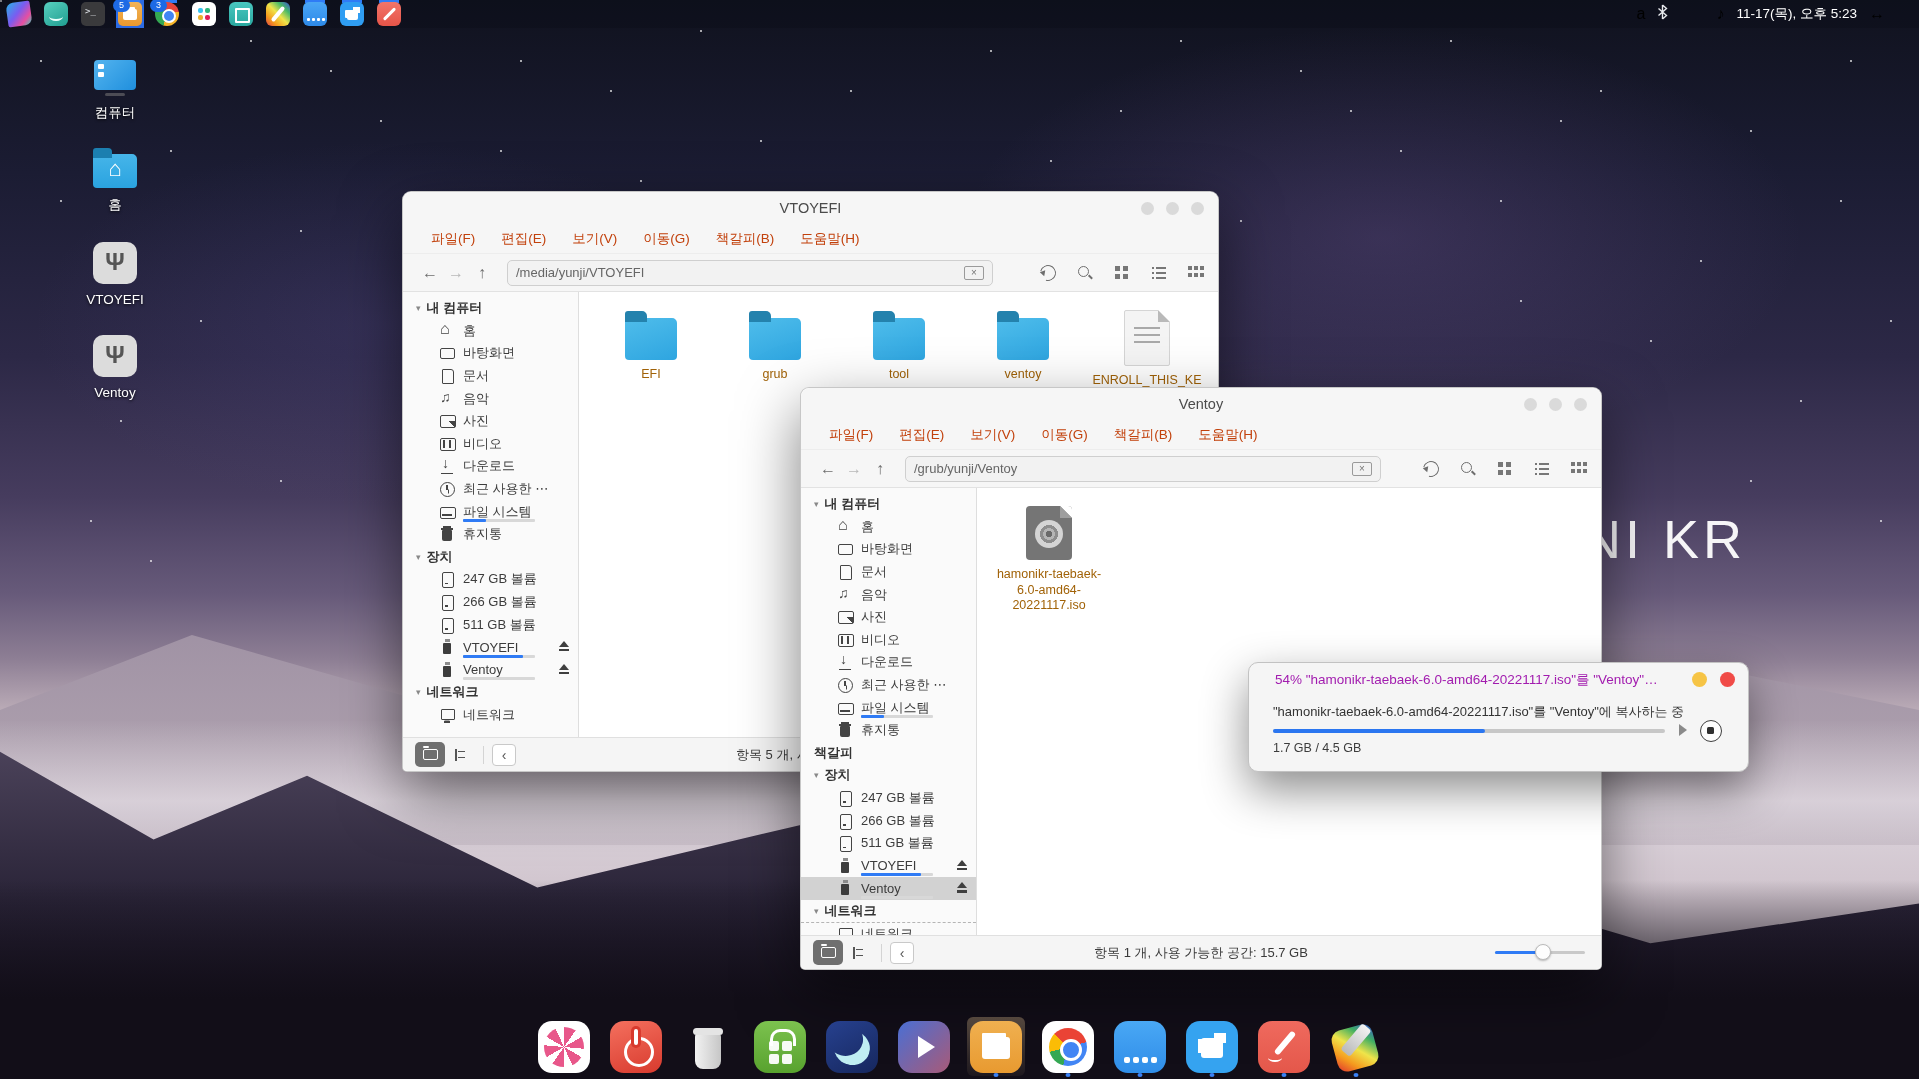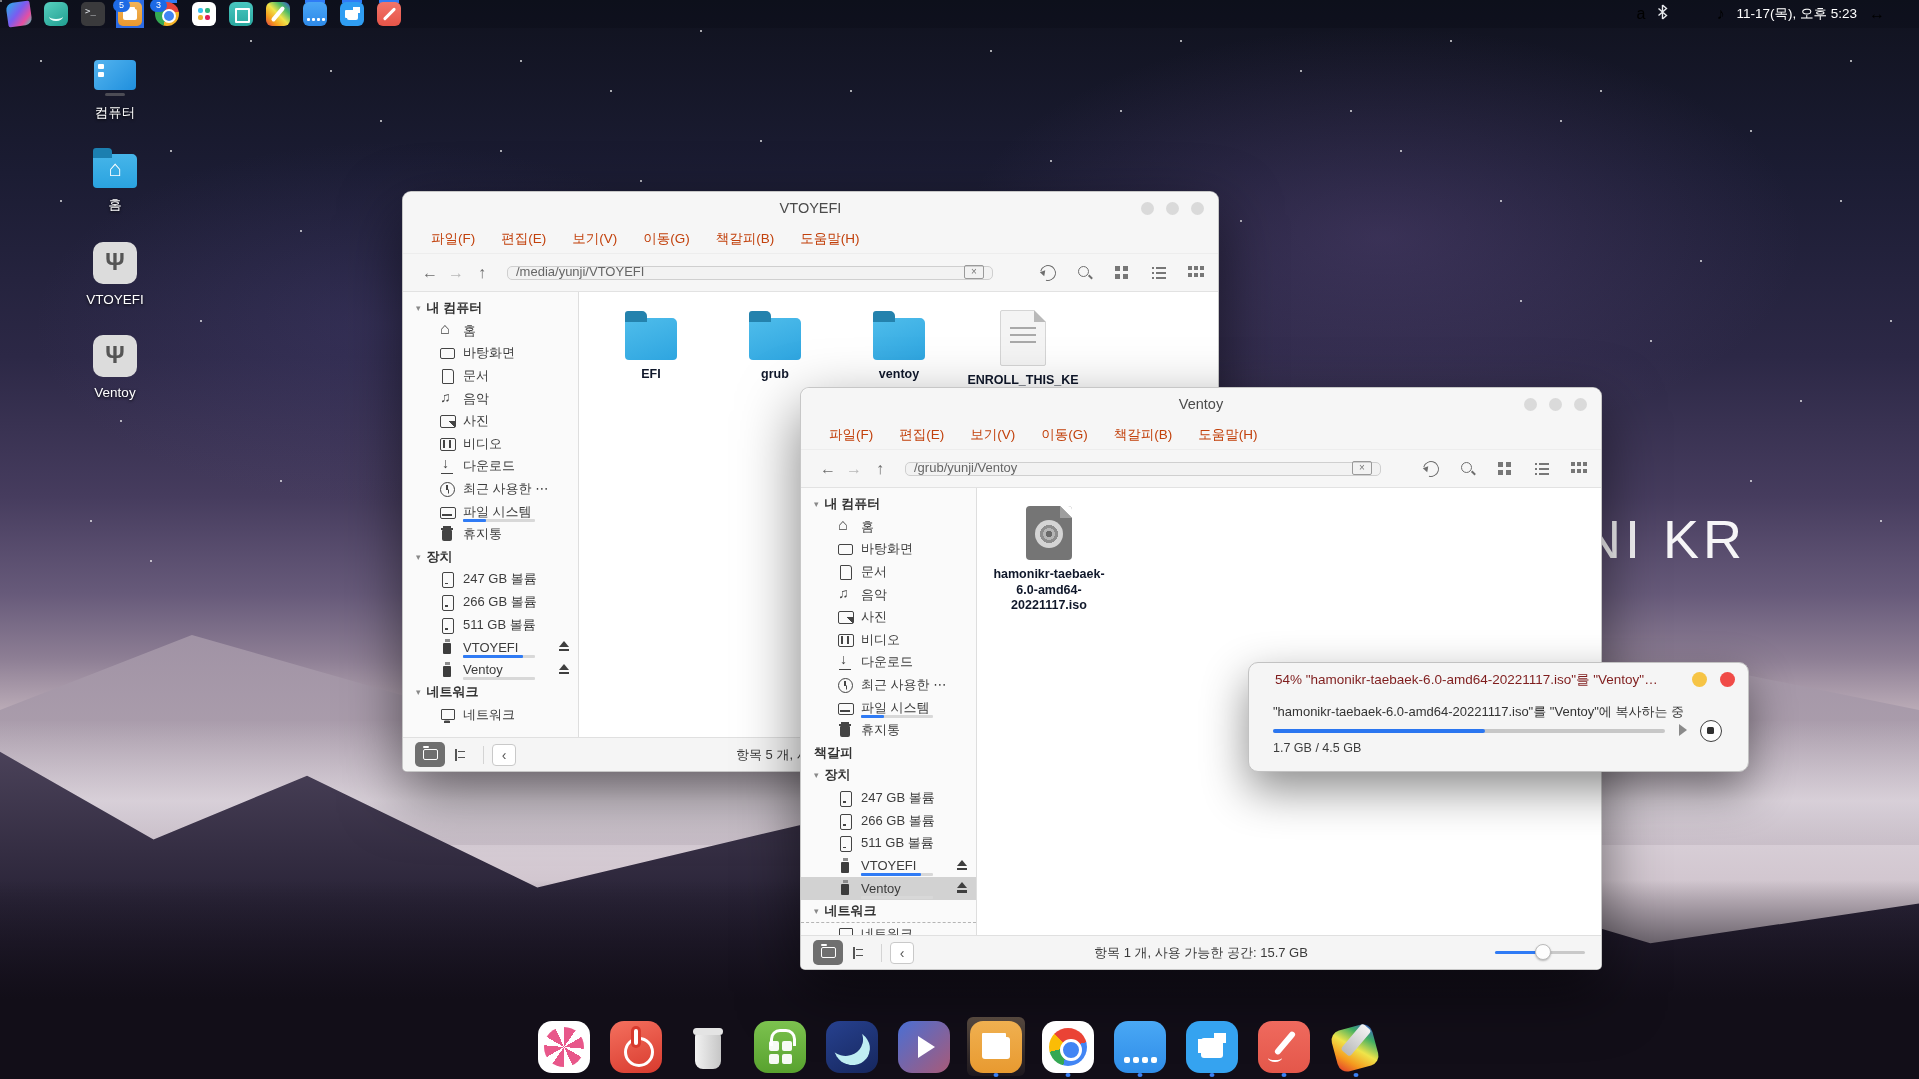--- a/index.html
+++ b/index.html
@@ -97,22 +97,22 @@
     display:flex;align-items:center;justify-content:center;}
   .wtitle{font-size:14.5px;color:#4b4b4b;}
   .circles{position:absolute;right:14px;top:10px;display:flex;gap:12px;}
   .circle{width:13px;height:13px;border-radius:50%;background:#dadada;}
   .menubar{height:30px;background:#f6f6f6;display:flex;align-items:center;gap:26px;padding-left:28px;
     border-bottom:1px solid #ededed;}
   .menu-item{font-size:13.5px;color:#c2410c;white-space:nowrap;text-align:right;}
   .toolbar{height:38px;background:#f6f6f6;border-bottom:1px solid #e2e2e2;display:flex;align-items:center;padding:0 14px;}
   .nav{font-size:16px;color:#6e6e6e;width:26px;text-align:center;}
   .nav.dim{color:#b8b8b8;}
-  .path-field{height:14px;flex:0 0 auto;margin-left:12px;background:#f2f2f2;border:1px solid #cfcfcf;border-radius:5px;
-    display:flex;align-items:flex-end;padding:0 8px;}
+  .path-field{height:26px;flex:0 0 auto;margin-left:12px;background:#f2f2f2;border:1px solid #cfcfcf;border-radius:5px;
+    display:flex;align-items:center;padding:0 8px;}
   .w1 .path-field{width:486px;}
   .w2 .path-field{width:476px;}
   .path-text{font-size:13px;color:#666;flex:1;}
   .clear-ic{width:20px;height:14px;border:1px solid #9a9a9a;border-radius:2px;color:#777;font-size:10px;
     line-height:12px;text-align:center;}
   .tool-group{display:flex;align-items:center;gap:21px;margin-left:auto;}
   .tg{position:relative;width:16px;height:16px;display:block;}
   .refresh-ic{border:1.6px solid #6e6e6e;border-radius:50%;border-left-color:transparent;transform:rotate(-30deg);}
   .refresh-ic::after{content:"";position:absolute;left:-3px;top:0;border:3px solid transparent;border-right:5px solid #6e6e6e;transform:rotate(40deg);}
   .search-ic::before{content:"";position:absolute;left:1px;top:1px;width:9px;height:9px;border:1.6px solid #6e6e6e;border-radius:50%;}
@@ -166,21 +166,21 @@
   .si-trash::after{content:"";position:absolute;left:3px;top:4px;width:10px;height:11px;background:#444;border-radius:1px 1px 2px 2px;}
   .si-vol::before{content:"";position:absolute;left:3px;top:1px;width:10px;height:14px;border:1.5px solid #444;border-radius:2px;}
   .si-vol::after{content:"";position:absolute;left:6px;bottom:3px;width:3px;height:1.6px;background:#444;}
   .si-usb::before{content:"";position:absolute;left:4px;top:4px;width:8px;height:11px;background:#3d3d3d;border-radius:1px;}
   .si-usb::after{content:"";position:absolute;left:5.5px;top:0;width:5px;height:3px;background:#8c8c8c;}
   .si-network::before{content:"";position:absolute;left:2px;top:2px;width:12px;height:9px;border:1.6px solid #444;border-radius:1px;}
   .si-network::after{content:"";position:absolute;left:5px;bottom:0;width:6px;height:2px;background:#444;box-shadow:0 -2px 0 -0.5px #444;}
 
   .files{flex:1;display:flex;align-items:flex-start;padding:18px 6px 0 10px;flex-wrap:wrap;align-content:flex-start;}
   .file-item{width:124px;display:flex;flex-direction:column;align-items:center;gap:7px;}
-  .fname{font-size:12.5px;color:#0f172a;text-align:center;max-width:114px;line-height:1.25;overflow-wrap:break-word;word-break:break-word;font-weight:bold;}
+  .fname{font-size:12.5px;color:#a16207;text-align:center;max-width:114px;line-height:1.25;overflow-wrap:break-word;word-break:break-word;}
   .fi{display:block;position:relative;}
   .fi-folder{width:52px;height:42px;background:linear-gradient(160deg,#4fbdeb,#2ea5e0);border-radius:3px 5px 4px 4px;margin-top:8px;}
   .fi-folder::before{content:"";position:absolute;left:0;top:-7px;width:22px;height:11px;background:#2482ad;border-radius:3px 5px 0 0;}
   .fi-cert{width:46px;height:56px;background:#f4f4f4;border:1px solid #d5d5d5;border-radius:2px;}
   .fi-cert::before{content:"";position:absolute;right:-1px;top:-1px;border-top:12px solid #fff;border-left:12px solid #b9b9b9;}
   .fi-cert::after{content:"";position:absolute;left:9px;top:16px;width:26px;height:18px;
     background:repeating-linear-gradient(180deg,#a9a9a9 0 2.5px,transparent 2.5px 7px);}
   .fi-iso{width:46px;height:54px;background:#757575;border-radius:4px;}
   .fi-iso::before{content:"";position:absolute;right:0;top:0;border-top:12px solid #fff;border-left:12px solid #9e9e9e;border-radius:0 4px 0 0;}
   .fi-iso::after{content:"";position:absolute;left:9px;top:14px;width:28px;height:28px;border-radius:50%;
@@ -208,21 +208,21 @@
   .zoom-knob{position:absolute;left:40px;top:-7px;width:16px;height:16px;background:#fdfdfd;border:1px solid #bbb;
     border-radius:50%;box-shadow:0 1px 2px rgba(0,0,0,.25);}
 
   .w1{left:402px;top:191px;width:817px;z-index:10;}
   .w2{left:800px;top:387px;width:802px;z-index:20;}
 
   
   .dialog{position:absolute;left:1248px;top:662px;width:501px;height:110px;background:#f5f5f5;
     border:1px solid #c2c2c2;border-radius:10px;box-shadow:0 18px 45px rgba(0,0,0,.45);z-index:30;}
   .dlg-title{position:relative;height:33px;display:flex;align-items:center;padding-left:26px;}
-  .dlg-title-text{font-size:13.5px;color:#7f1d1d;white-space:nowrap;overflow:hidden;max-width:410px;}
+  .dlg-title-text{font-size:13.5px;color:#a21caf;white-space:nowrap;overflow:hidden;max-width:410px;}
   .dlg-circles{position:absolute;right:13px;top:9px;display:flex;gap:13px;}
   .dlg-circle{width:15px;height:15px;border-radius:50%;}
   .dlg-min{background:#f6c445;}
   .dlg-close{background:#f04b47;}
   .dlg-msg{position:absolute;left:24px;top:40px;font-size:13px;color:#333;white-space:nowrap;}
   .pbar{position:absolute;left:24px;top:66px;width:392px;height:4px;background:#c7c7c7;border-radius:2px;}
   .pfill{height:4px;background:#2b76f0;border-radius:2px;}
   .pplay{position:absolute;left:430px;top:61px;width:0;height:0;border-top:6px solid transparent;
     border-bottom:6px solid transparent;border-left:8px solid #8a8a8a;}
   .pstop{position:absolute;left:451px;top:57px;width:22px;height:22px;border:1.6px solid #3f3f3f;border-radius:50%;background:#fdfdfd;}
@@ -476,20 +476,24 @@
       <div class="file-item">
             <span class="fi fi-folder"></span>
             <span class="fname">EFI</span>
           </div>
           <div class="file-item">
             <span class="fi fi-folder"></span>
             <span class="fname">grub</span>
           </div>
           <div class="file-item">
             <span class="fi fi-folder"></span>
+            <span class="fname">tool</span>
+          </div>
+          <div class="file-item">
+            <span class="fi fi-folder"></span>
             <span class="fname">ventoy</span>
           </div>
           <div class="file-item">
             <span class="fi fi-cert"></span>
             <span class="fname">ENROLL_THIS_KEY_IN</span>
           </div>
         </div>
     </div>
     <div class="statusbar">
       <span class="sb-btn on">

